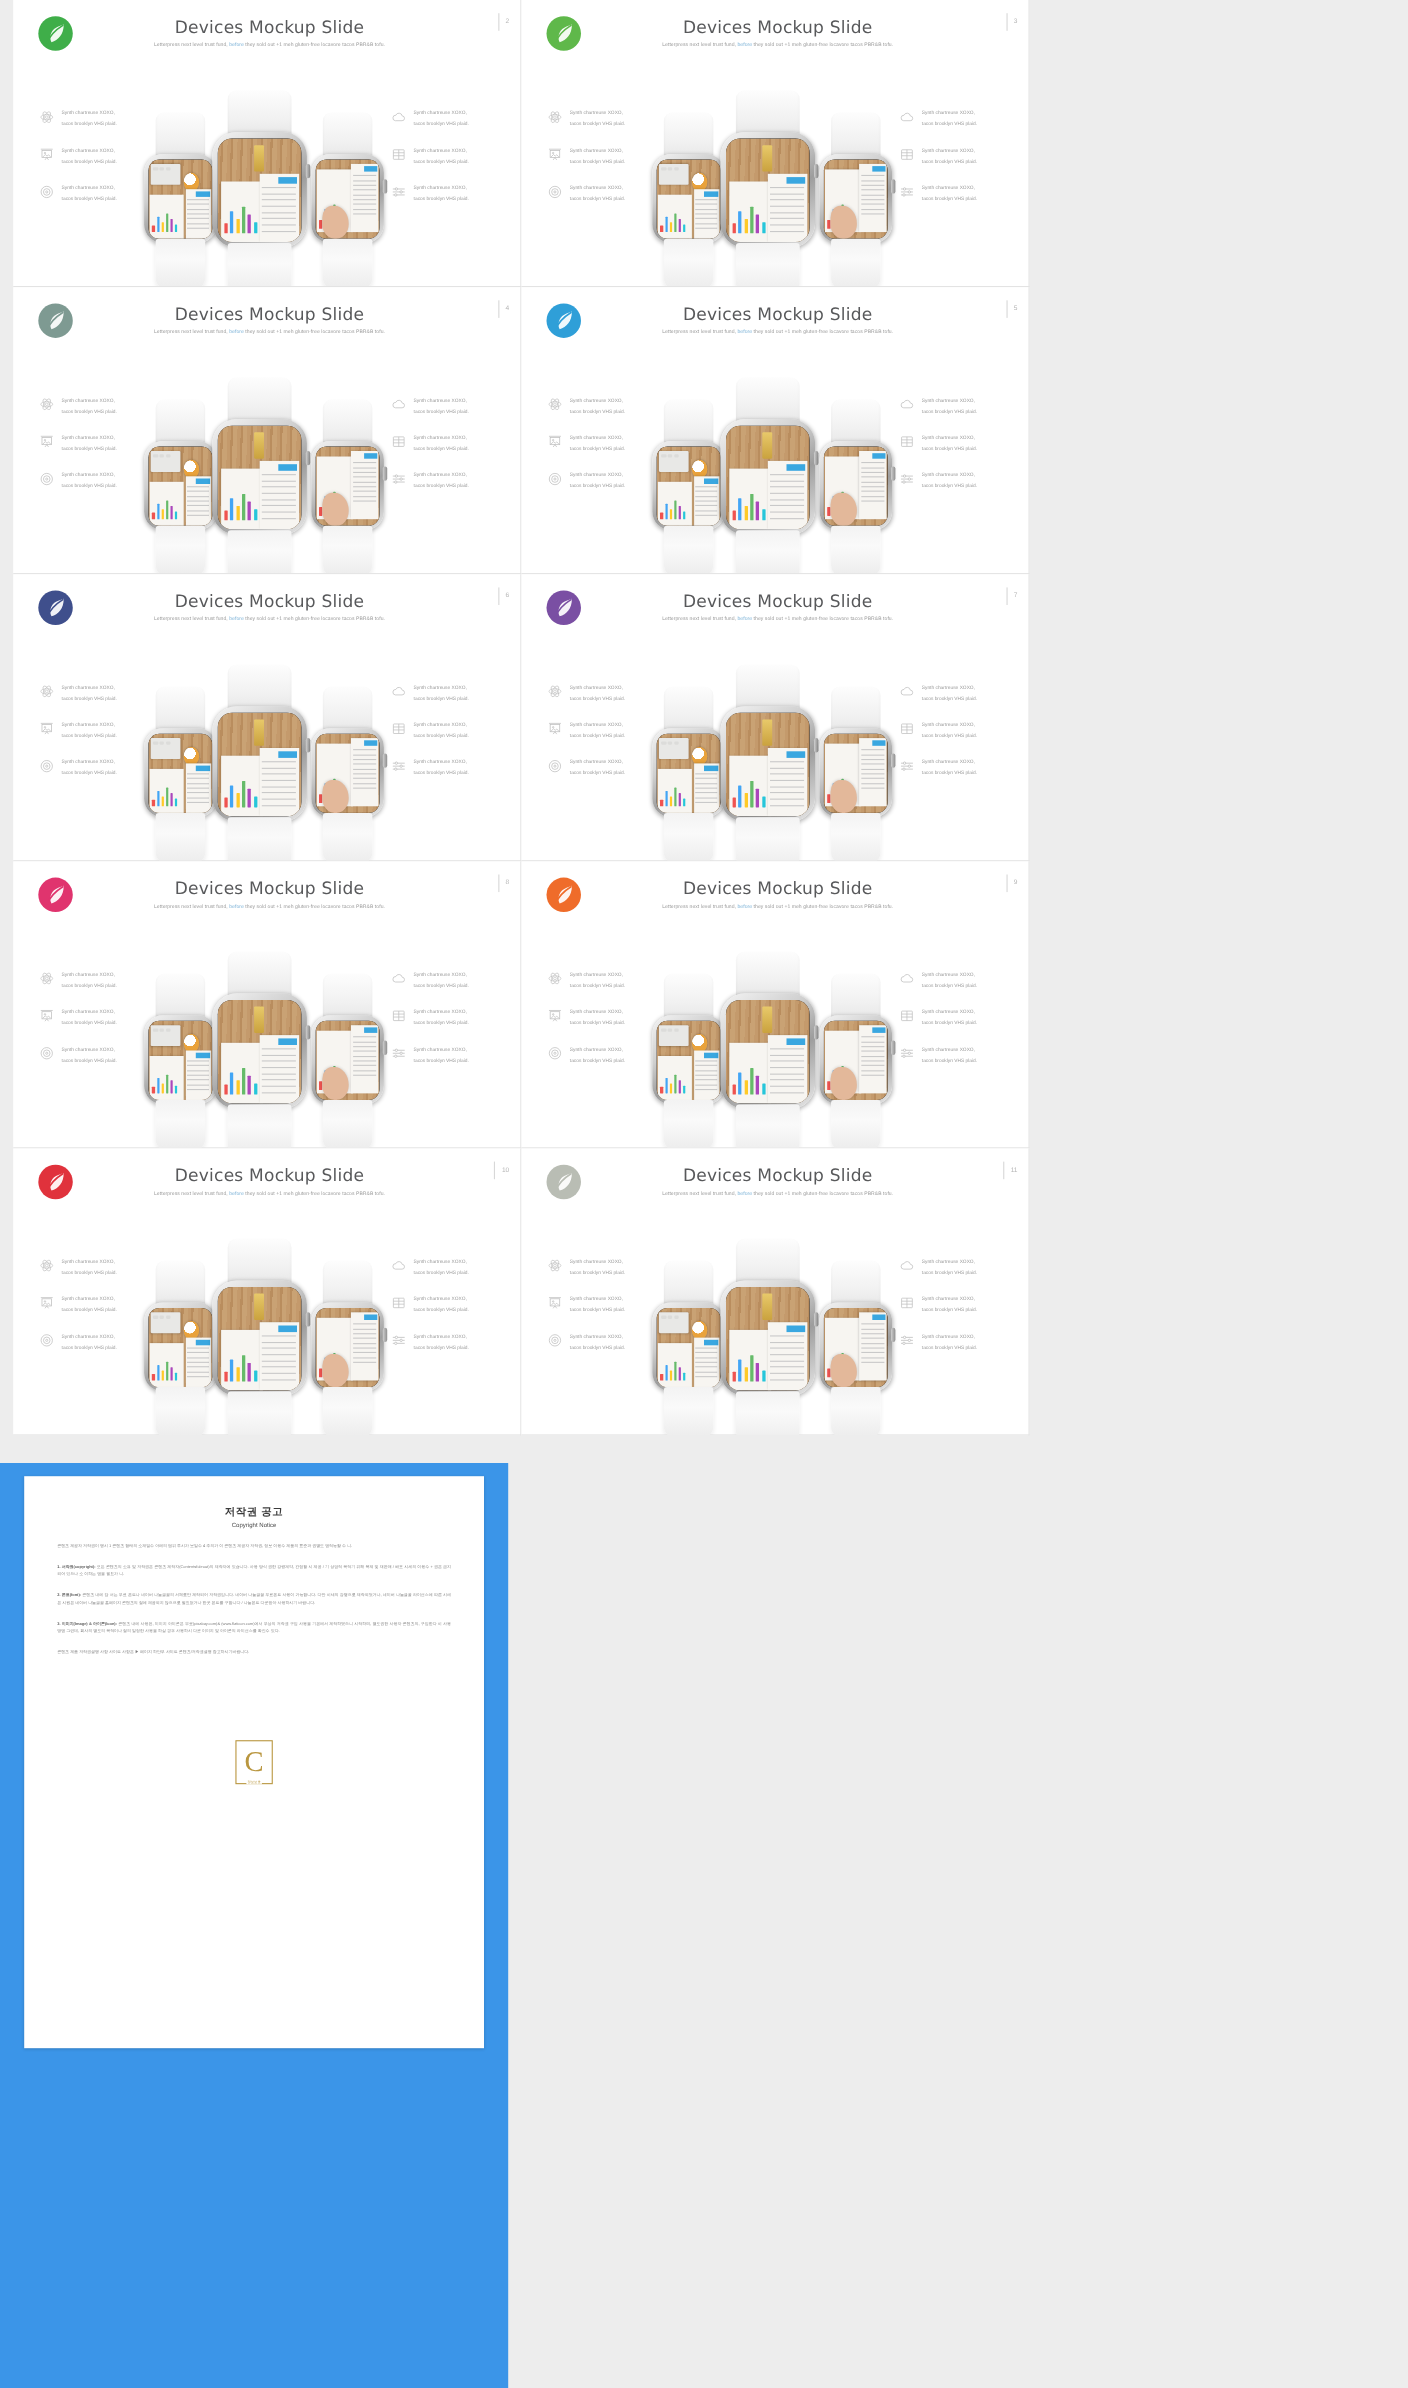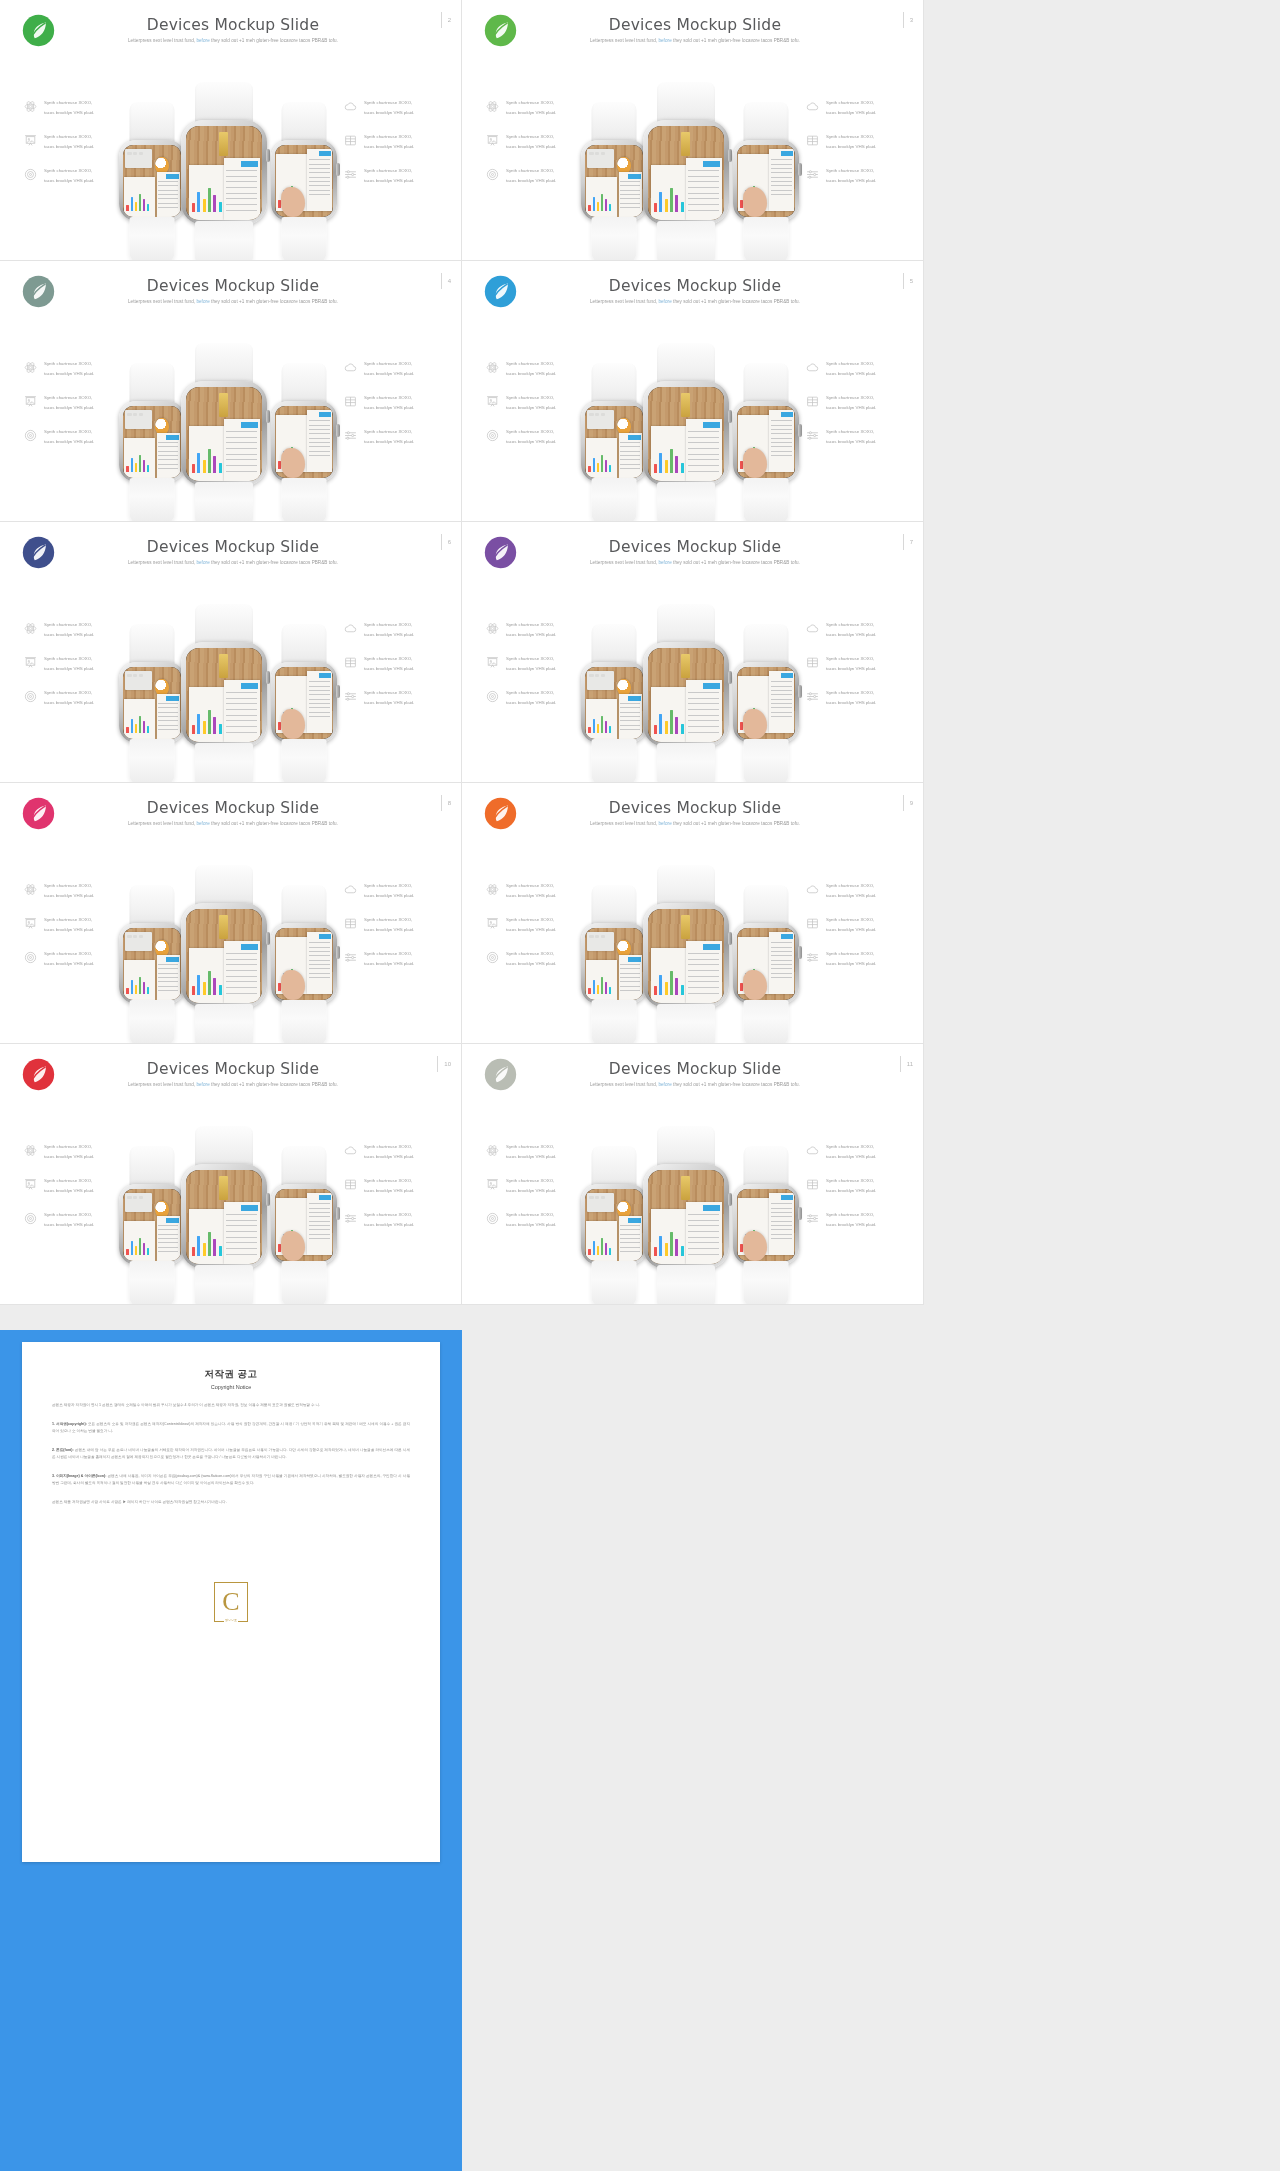--- a/index.html
+++ b/index.html
@@ -6,21 +6,21 @@
   html, body {
     width: 1280px; height: 2171px;
     background: #ececec;
     font-family: "Liberation Sans", sans-serif;
     overflow: hidden;
   }
   #root { position: relative; width: 1280px; height: 2171px; background: #ededed; }
 
   
   .grid {
-    position: absolute; left: 0; top: 0;
+    position: absolute; left: 12px; top: 0;
     width: 924px;
     display: grid;
     grid-template-columns: 462px 462px;
     grid-auto-rows: 261px;
   }
   .slide {
     position: relative;
     width: 462px; height: 261px;
     background: #ffffff;
     border-right: 1px solid #e3e3e3;

